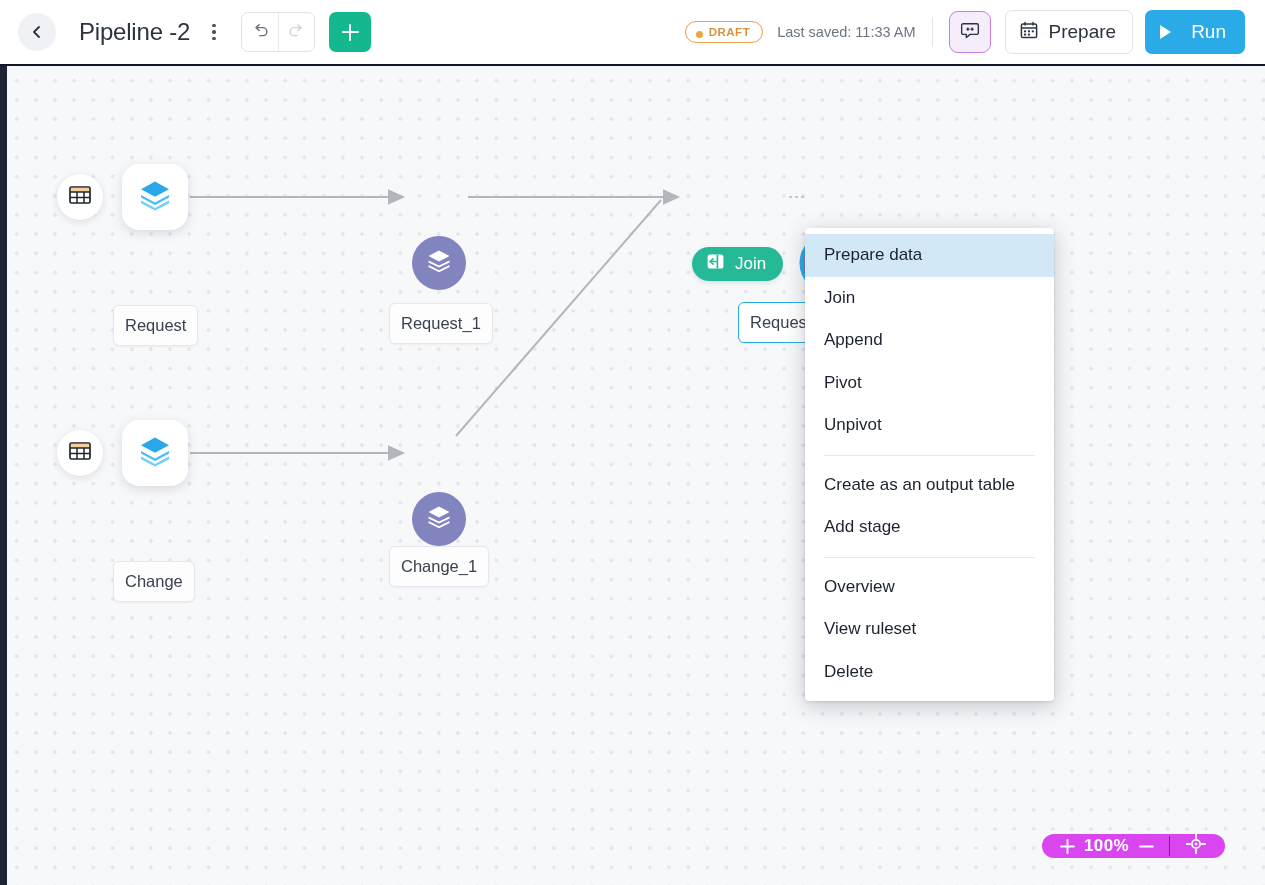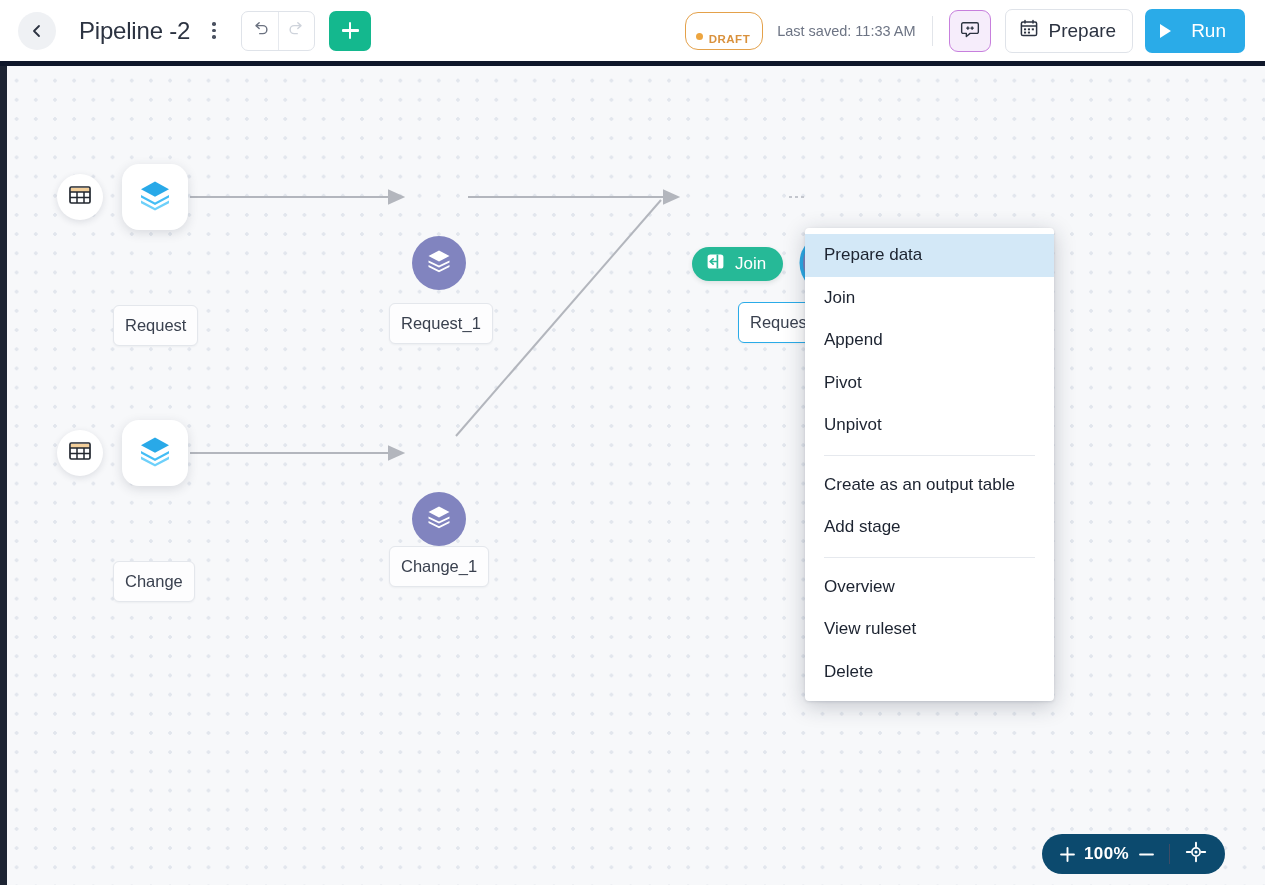--- a/index.html
+++ b/index.html
@@ -7,21 +7,21 @@
     width: 1265px; height: 885px;
     font-family: "Liberation Sans", sans-serif;
     overflow: hidden; background: #ffffff;
   }
   #app { position: relative; width: 1265px; height: 885px; }
 
   
   #header {
     position: absolute; left: 0; top: 0; width: 1265px; height: 66px;
     background: #ffffff; display: flex; align-items: center;
-    border-bottom: 5px solid #0f172a; z-index: 40;
+    border-bottom: 2px solid #0f172a; z-index: 40;
   }
   .hdr-left { display: flex; align-items: center; padding-left: 18px; }
   .back-btn {
     width: 38px; height: 38px; border-radius: 50%; background: #eff1f4;
     display: flex; align-items: center; justify-content: center;
     cursor: pointer; flex: none;
   }
   .back-btn svg { display: block; }
   .pipeline-title {
     font-size: 24px; color: #2c3341; margin-left: 23px;
@@ -54,23 +54,23 @@
   }
   .add-btn { position: relative; }
   .add-btn::before { width: 17px; height: 2.4px; }
   .add-btn::after  { width: 2.4px; height: 17px; }
 
   .hdr-right {
     margin-left: auto; display: flex; align-items: center;
     padding-right: 20px; gap: 0;
   }
   .draft-badge {
-    display: flex; align-items: flex-start; gap: 6px;
+    display: flex; align-items: flex-end; gap: 6px;
     border: 1px solid #e4a14a; border-radius: 13px;
-    padding: 20px 12px 4px 10px; color: #d9913c; font-size: 11.5px;
+    padding: 4px 12px 4px 10px; color: #d9913c; font-size: 11.5px;
     letter-spacing: 0.5px; font-weight: 600;
   }
   .draft-dot { width: 7px; height: 7px; border-radius: 50%; background: #eda53f; }
   .last-saved { font-size: 14.5px; color: #6d7484; margin-left: 14px; white-space: nowrap; }
   .vdiv { width: 1px; height: 30px; background: #e2e5ea; margin: 0 16px; }
 
   .comment-btn {
     width: 42px; height: 42px; border-radius: 9px;
     border: 1.5px solid #c77fdd; background: #f6edfb;
     display: flex; align-items: center; justify-content: center; cursor: pointer;
@@ -154,22 +154,22 @@
   }
   .mi {
     height: 42.5px; display: flex; align-items: center;
     padding: 0 0 0 19px; font-size: 17px; color: #1c2330; cursor: pointer;
   }
   .mi.active { background: #d3e8f7; }
   .mi-sep { height: 1px; background: #e6e9ee; margin: 8px 19px; }
 
   
   #zoombar {
-    position: absolute; left: 1042px; top: 834px; width: 183px; height: 40px;
-    background: #0c4a6e; border-radius: 21px; display: flex;
+    position: absolute; left: 1042px; top: 834px; width: 183px; height: 24px;
+    background: #d946ef; border-radius: 21px; display: flex;
     align-items: center; z-index: 50; text-align: center;
   }
   .zb-plus, .zb-minus, .zb-target {
     display: flex; align-items: center; justify-content: center; cursor: pointer;
   }
   .zb-plus { width: 34px; margin-left: 8px; }
   .zb-pct { color: #fff; font-size: 17px; font-weight: 700; letter-spacing: .4px; }
   .zb-minus { width: 34px; }
   .zb-div { width: 1px; height: 20px; background: #3e4c66; margin: 0 6px; }
   .zb-target { width: 40px; }

